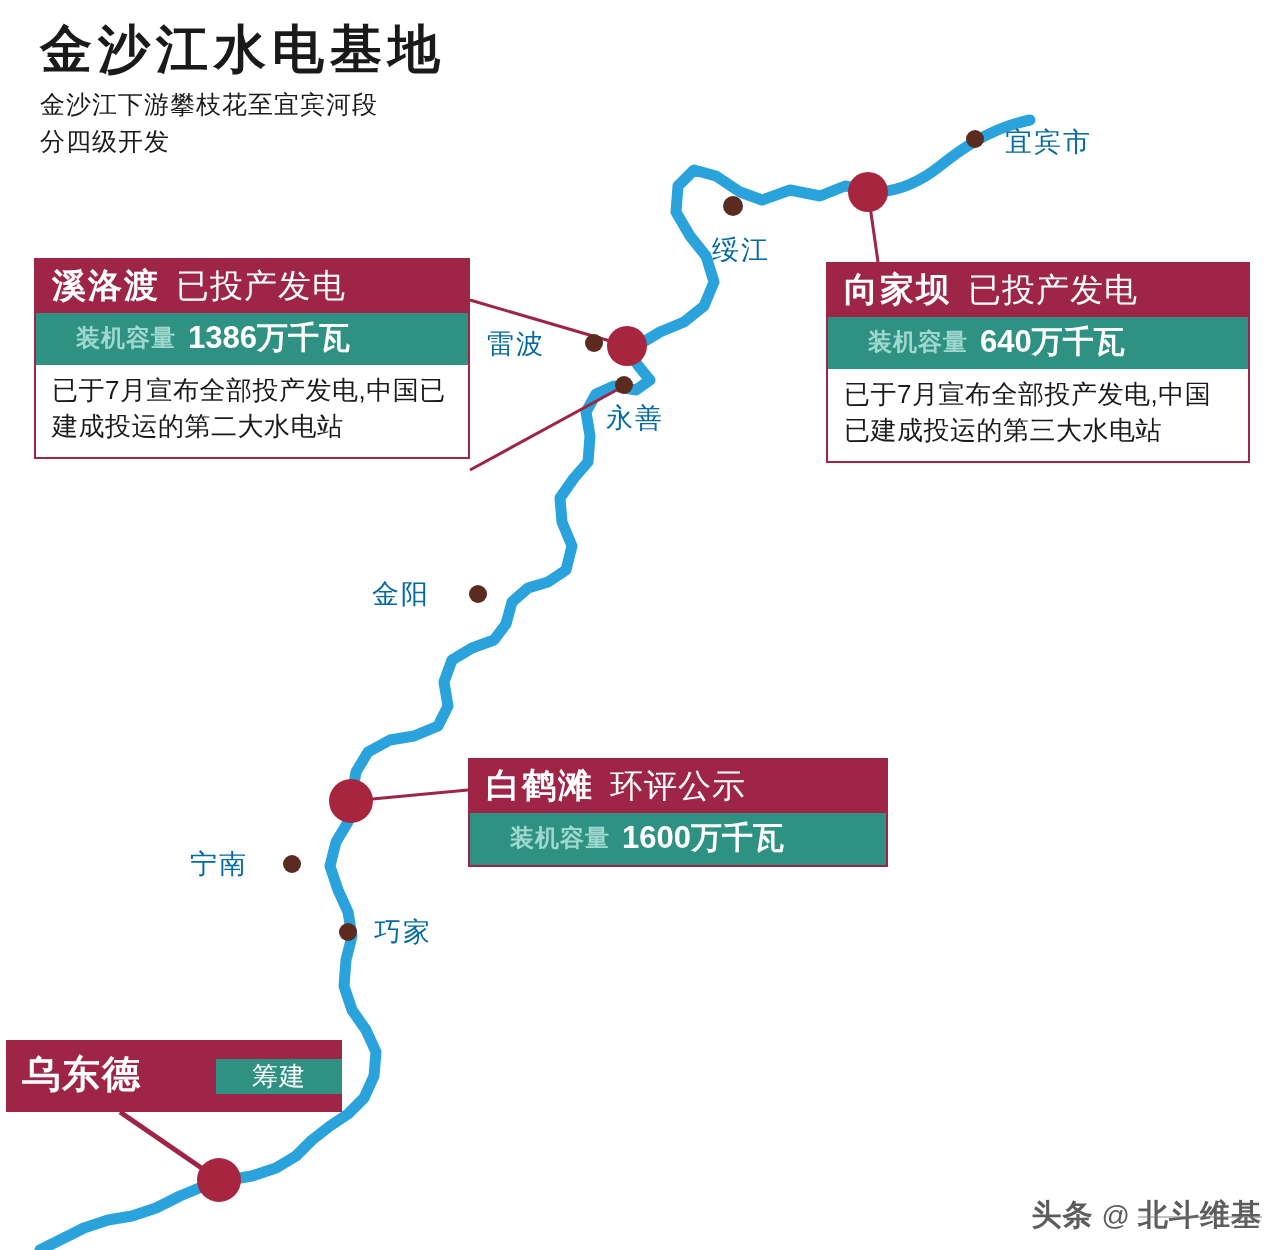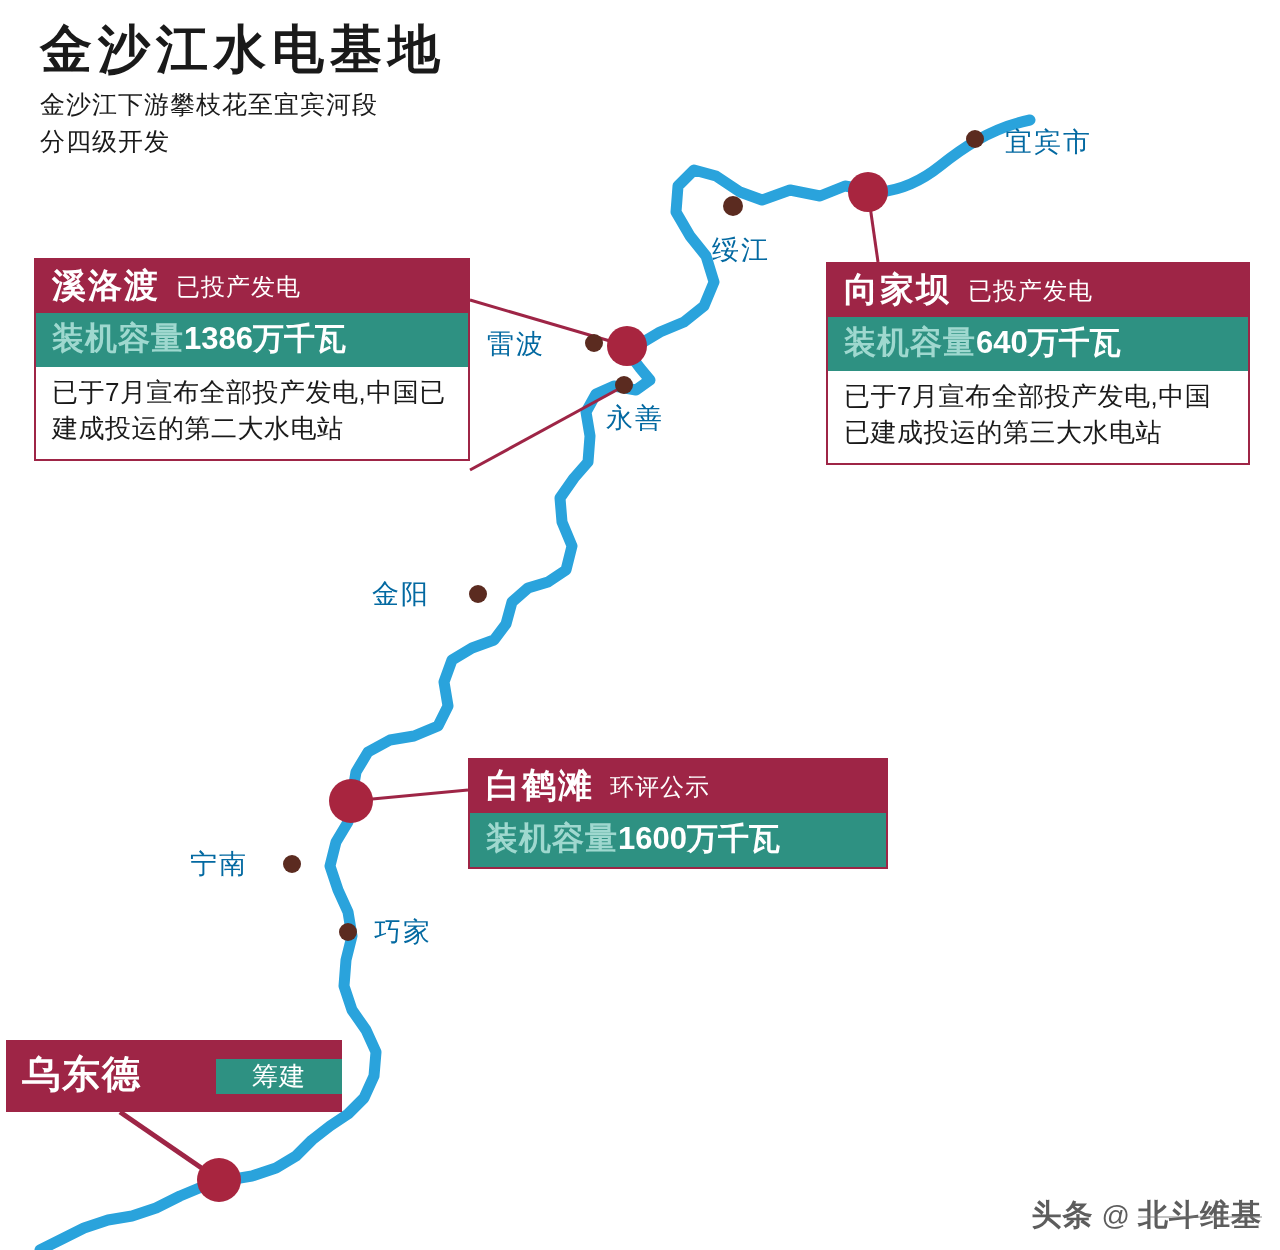--- a/index.html
+++ b/index.html
@@ -72,45 +72,47 @@
     color: #ffffff;
     font-size: 34px;
     font-weight: 700;
     letter-spacing: 2px;
     padding: 6px 12px 8px 16px;
     white-space: nowrap;
     line-height: 1.15;
   }
   .card-head .status {
     color: #ffffff;
-    font-size: 24px;
+    font-size: 33px;
     letter-spacing: 1px;
     padding: 0 16px 0 4px;
     display: flex;
     align-items: center;
     white-space: nowrap;
   }
   .card-cap {
     background: #2e9182;
     display: flex;
     align-items: center;
     padding: 4px 14px 6px 16px;
     white-space: nowrap;
   }
   .card-cap .cap-label {
     color: #9fd8cf;
-    font-size: 32px;
+    font-size: 24px;
     letter-spacing: 1px;
     font-weight: 600;
+    margin-left: 24px;
   }
   .card-cap .cap-value {
     color: #ffffff;
     font-size: 31px;
     font-weight: 700;
     letter-spacing: 0px;
+    margin-left: 12px;
   }
   .card-body {
     font-size: 26px;
     color: #1a1a1a;
     line-height: 1.38;
     padding: 8px 14px 12px 16px;
     letter-spacing: 0.5px;
   }
 
   

